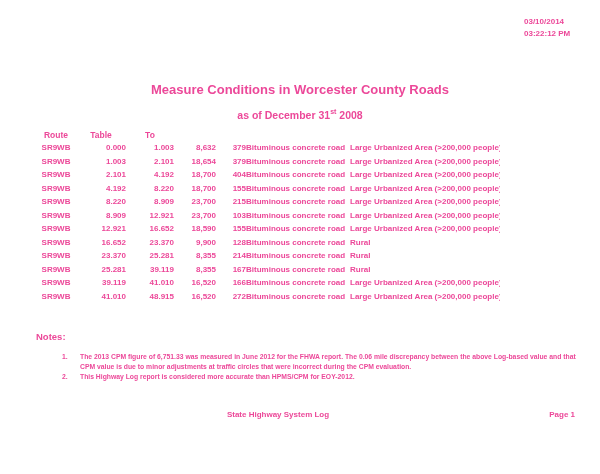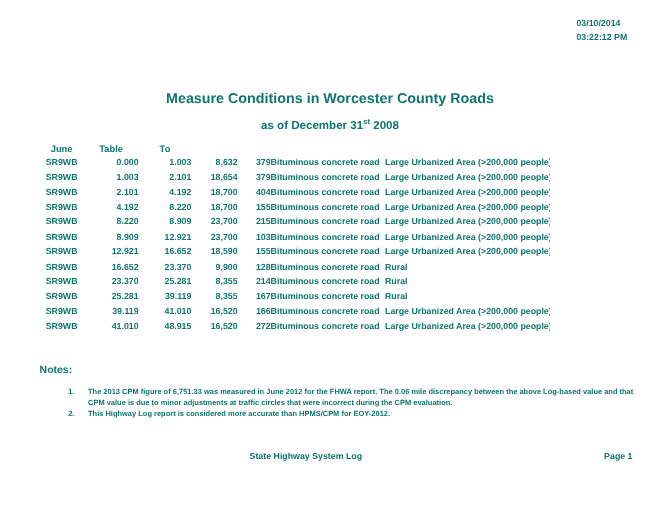--- a/index.html
+++ b/index.html
@@ -2,21 +2,21 @@
 <html><head>
 <meta charset="utf-8">
 <style>
   html, body { margin: 0; padding: 0; background: #ffffff; }
   .page {
     position: relative;
     width: 600px;
     height: 474px;
     background: #ffffff;
     font-family: "Liberation Sans", sans-serif;
-    color: #0f766e;
+    color: #ec4899;
     overflow: hidden;
   }
   
   .date-block {
     position: absolute;
     top: 16px;
     left: 524px;
     font-size: 8px;
     font-weight: bold;
     line-height: 12px;
@@ -128,21 +128,21 @@
         <col style="width:50px">
         <col style="width:48px">
       <col style="width:42px">
         <col style="width:30px">
         <col style="width:104px">
       <col style="width:150px">
         <col style="width:80px">
     </colgroup>
     <thead>
       <tr class="hdr1">
-        <th>June</th>
+        <th>Route</th>
         <th>Table</th>
         <th>To</th>
         <th></th>
         <th></th>
         <th></th>
         <th></th>
         <th></th>
       </tr>
     </thead>
     <tbody>

